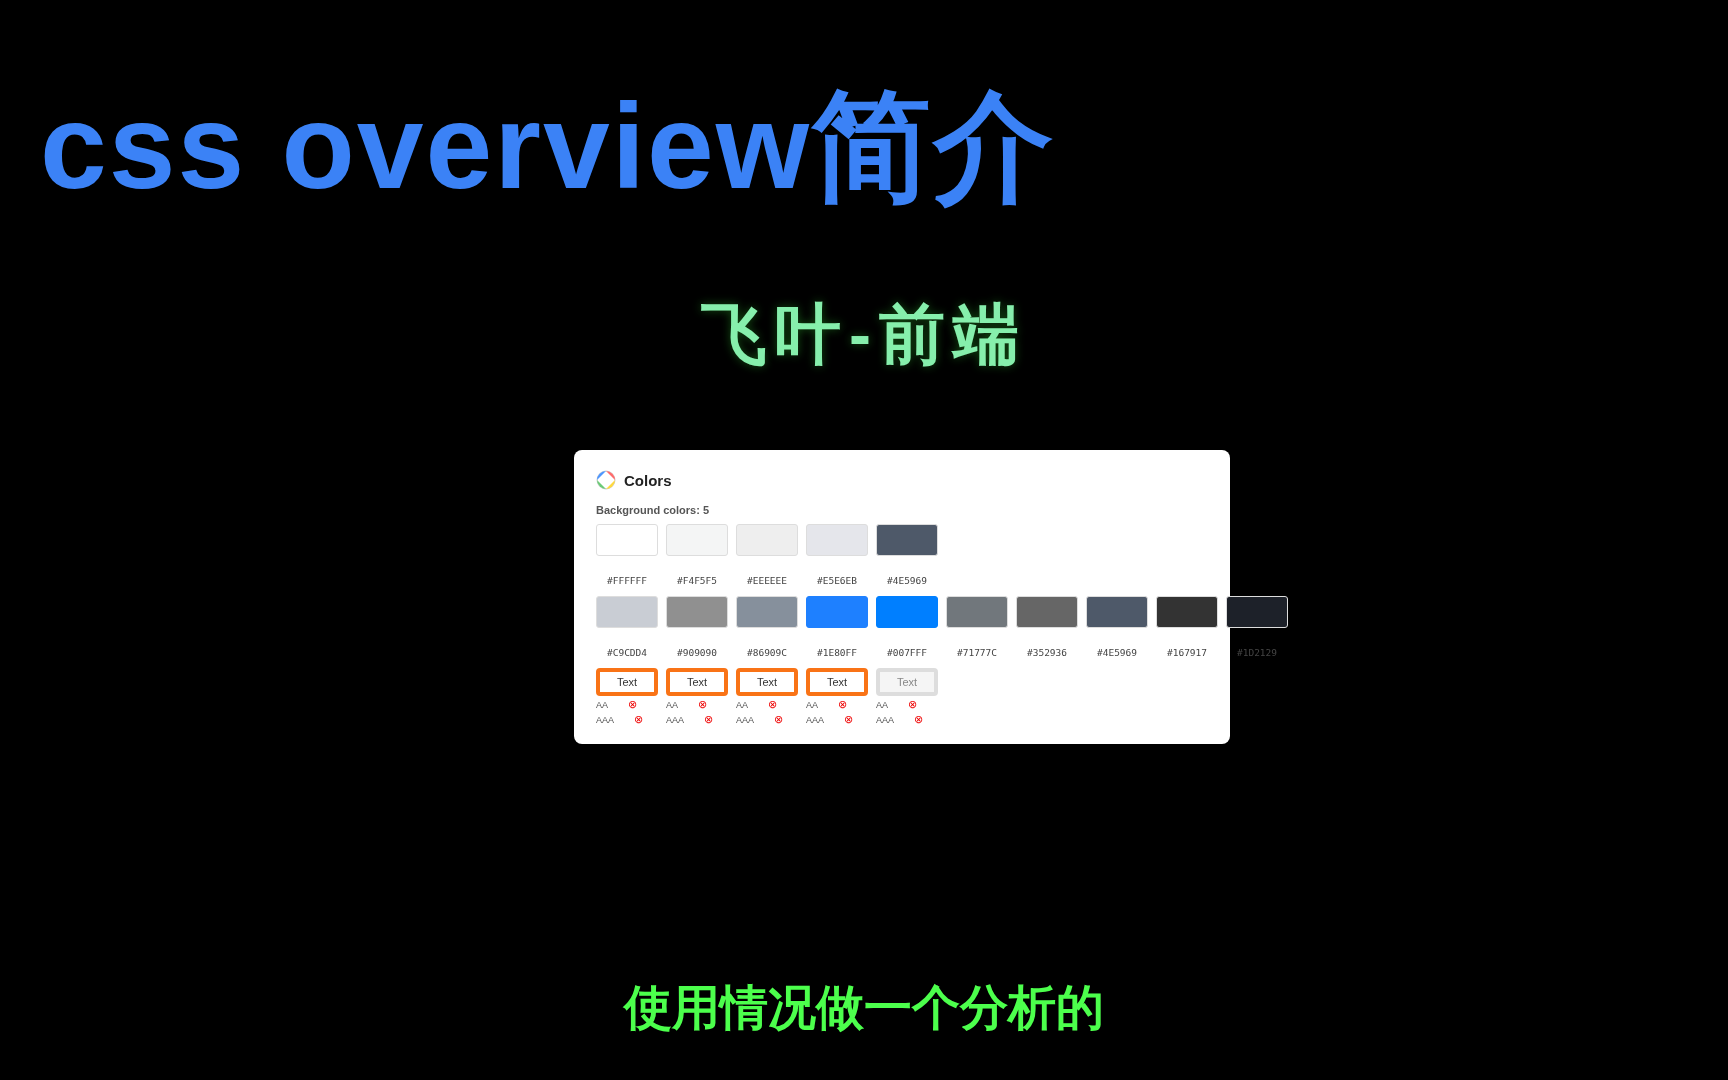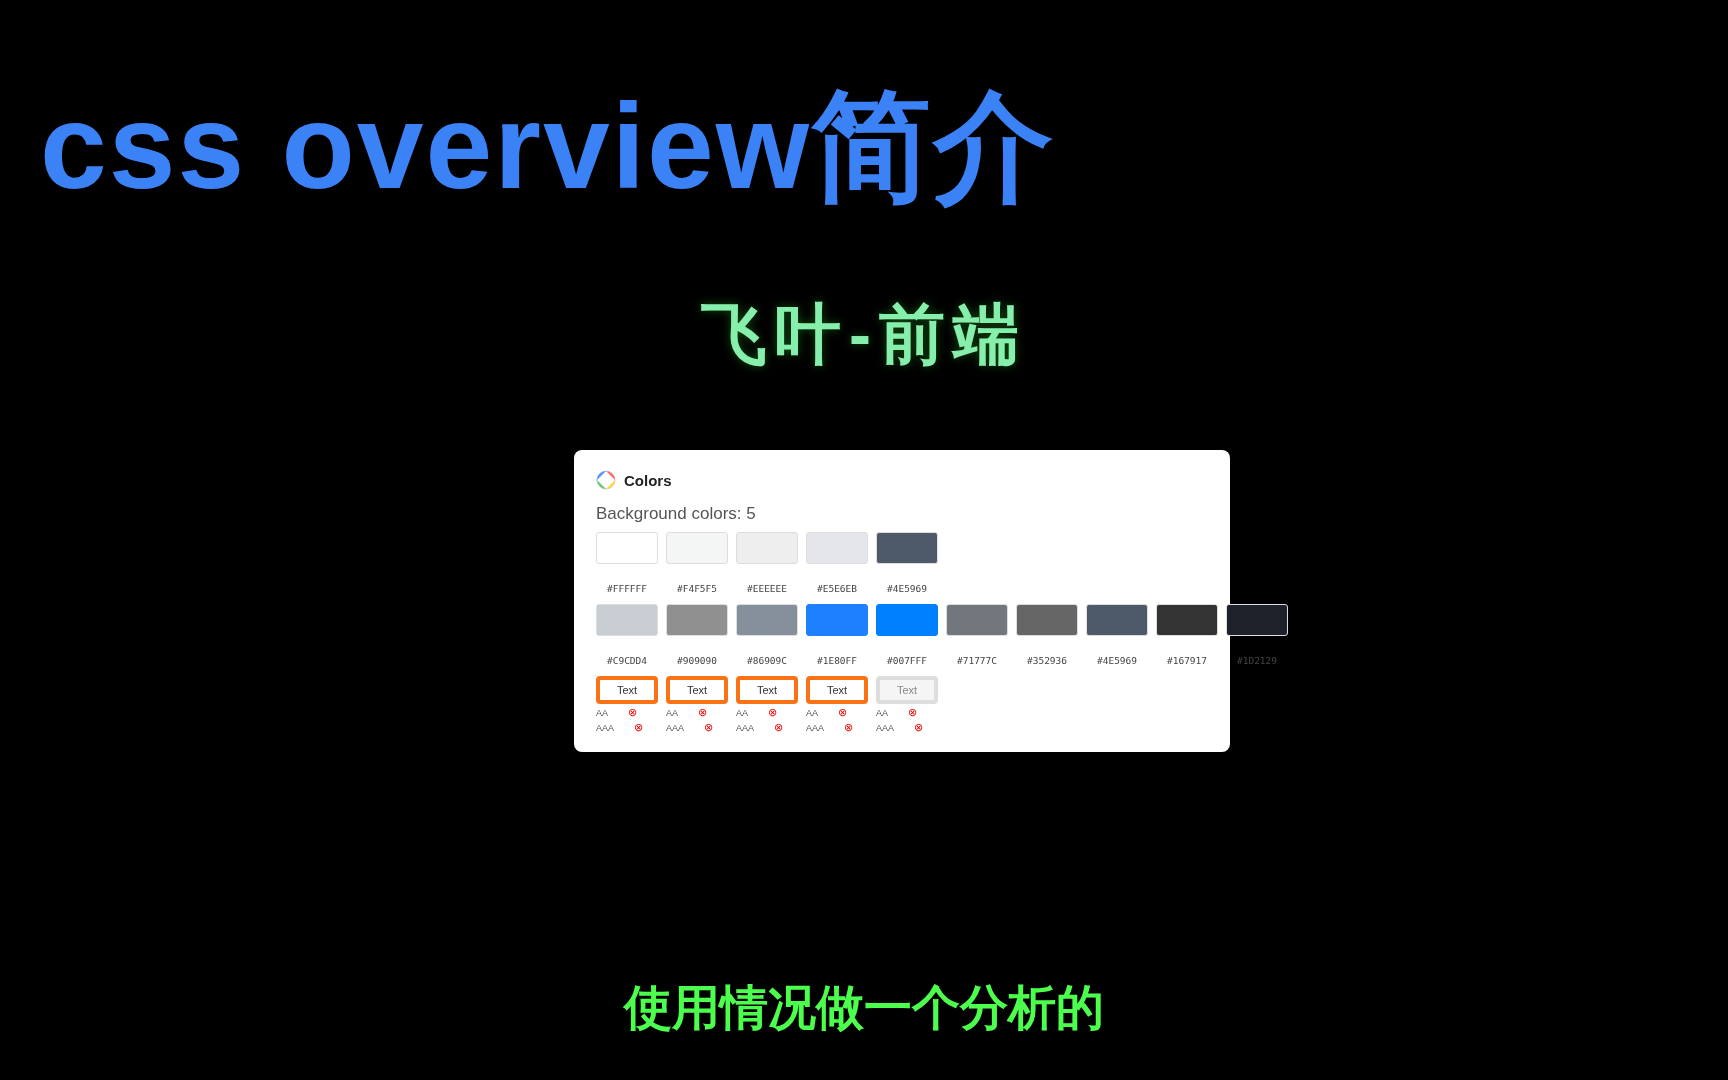--- a/index.html
+++ b/index.html
@@ -65,23 +65,24 @@
       height: 20px;
     }
 
     .panel-title {
       font-size: 15px;
       font-weight: 600;
       color: #222;
     }
 
     .section-label {
-      font-size: 17px;
+      font-size: 11px;
       color: #555;
       margin-bottom: 8px;
+      font-weight: bold;
     }
 
     .color-row {
       display: flex;
       gap: 8px;
       margin-bottom: 4px;
     }
 
     .color-item {
       display: flex;

